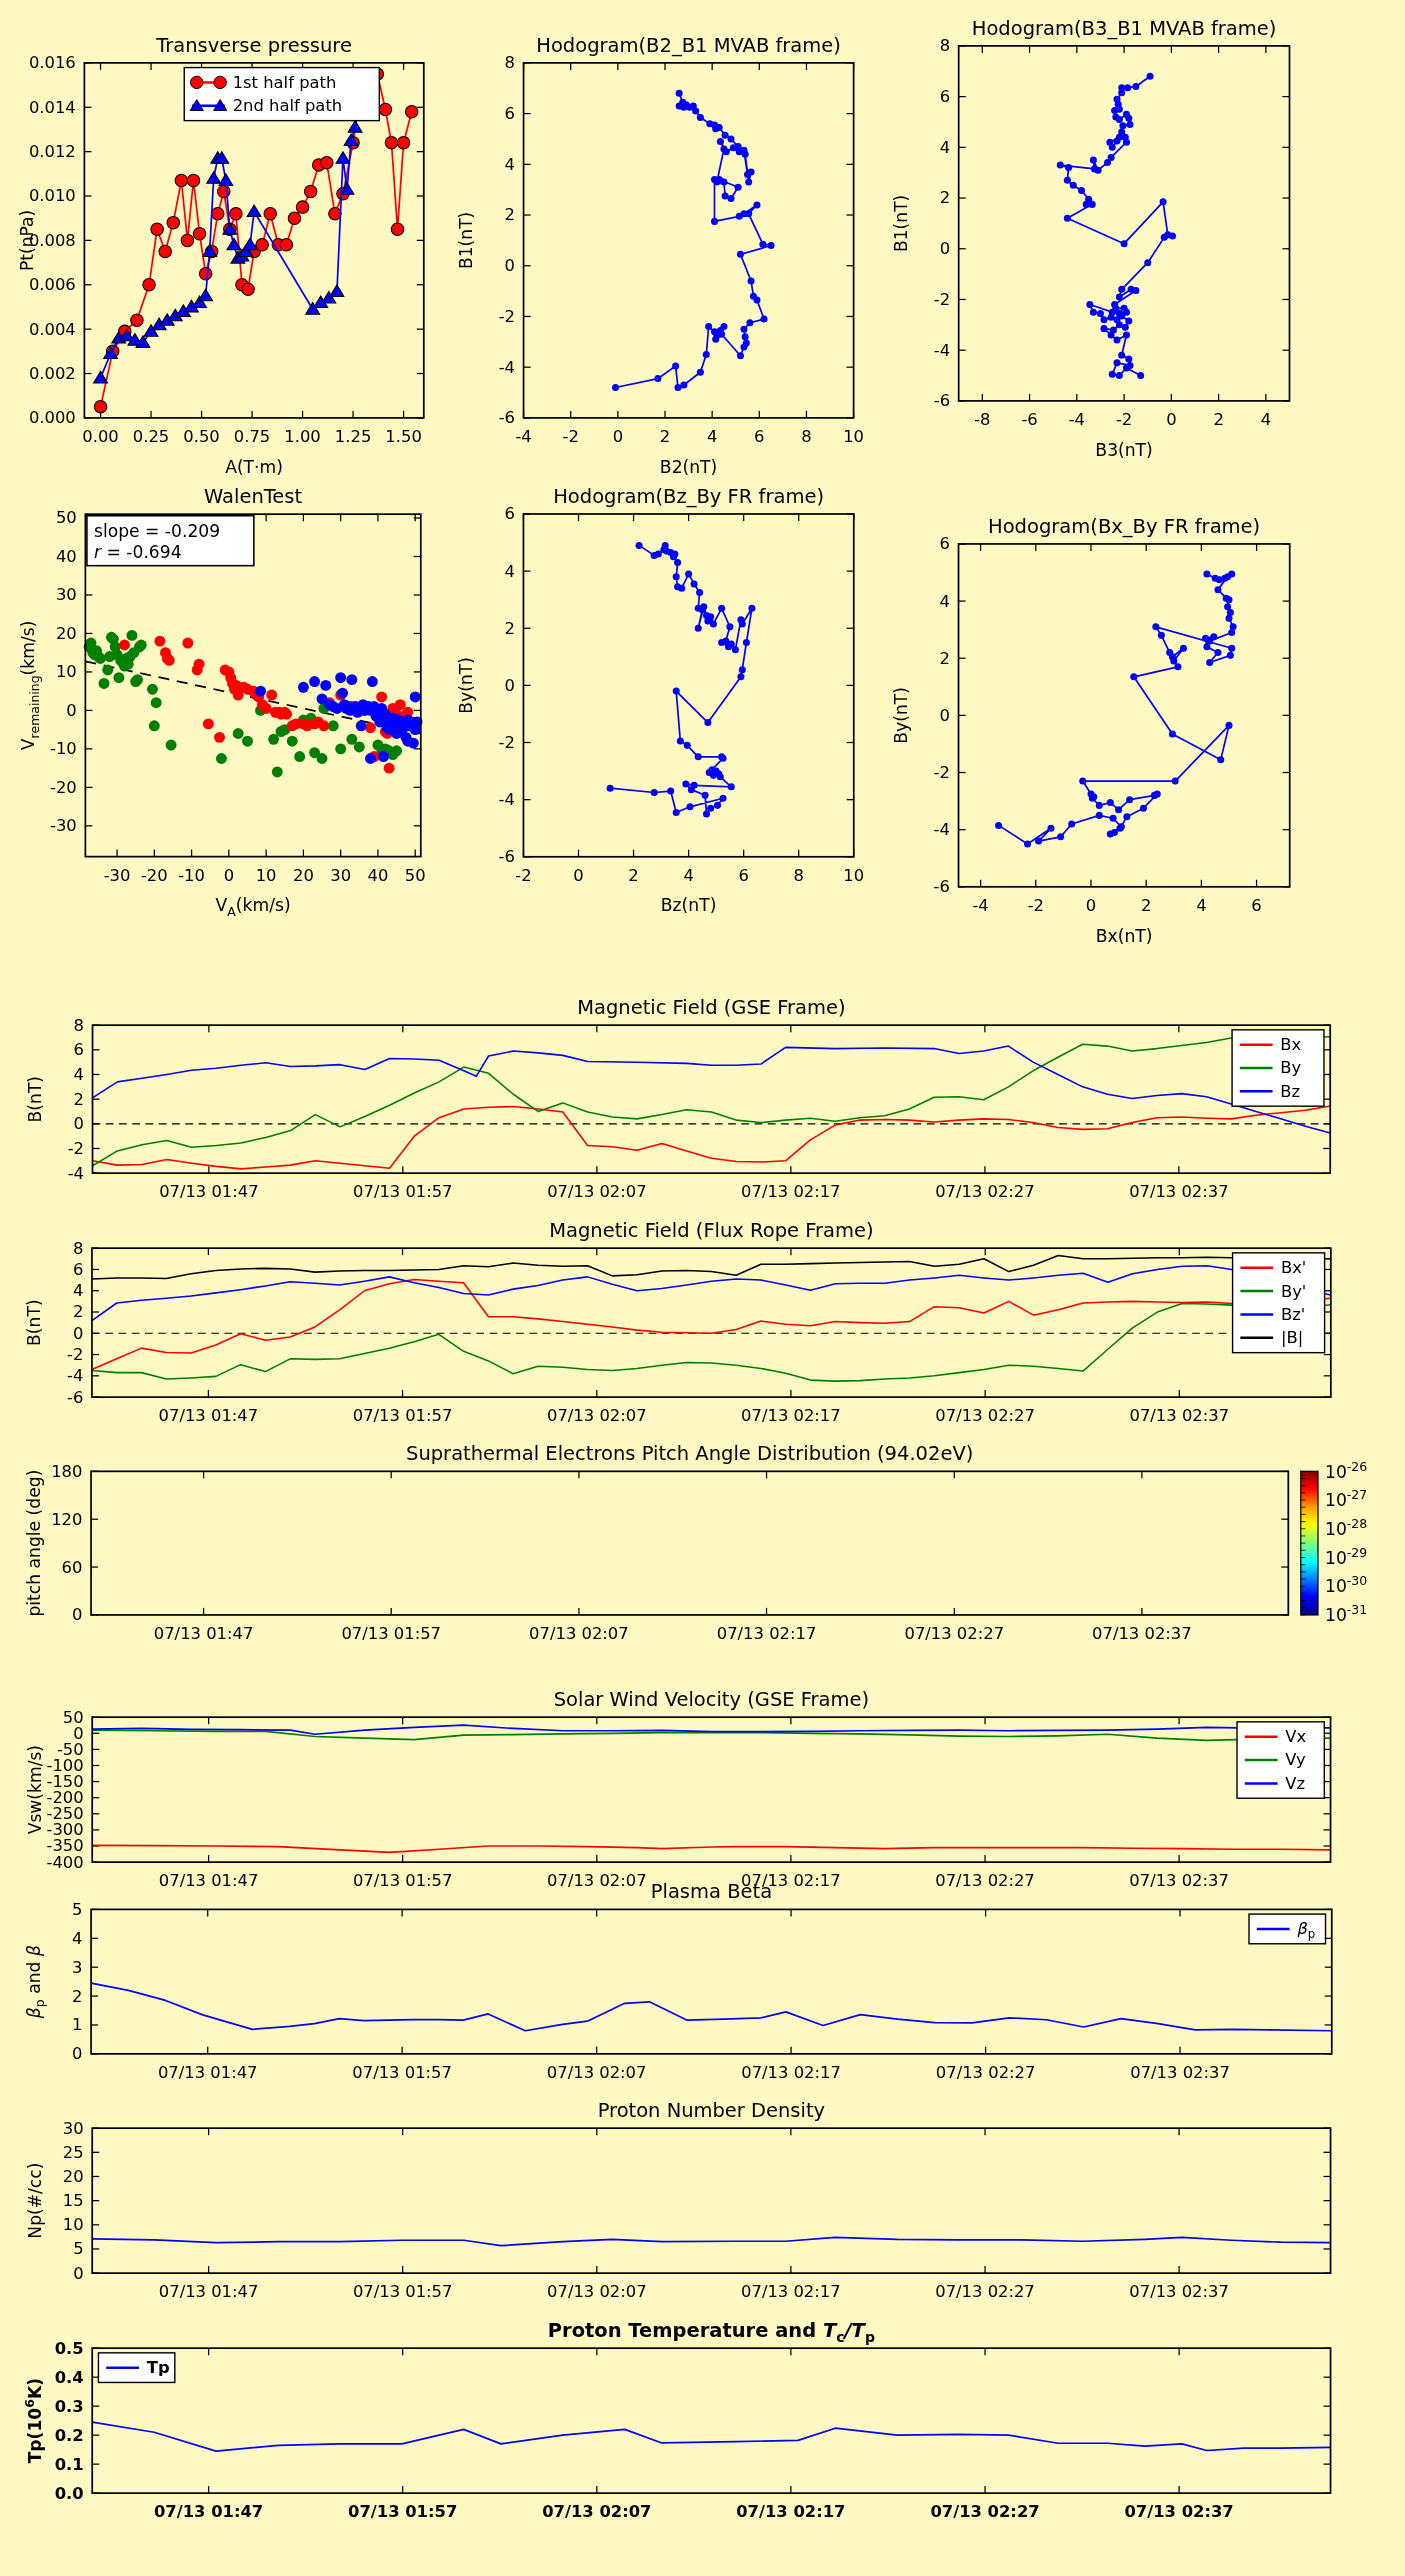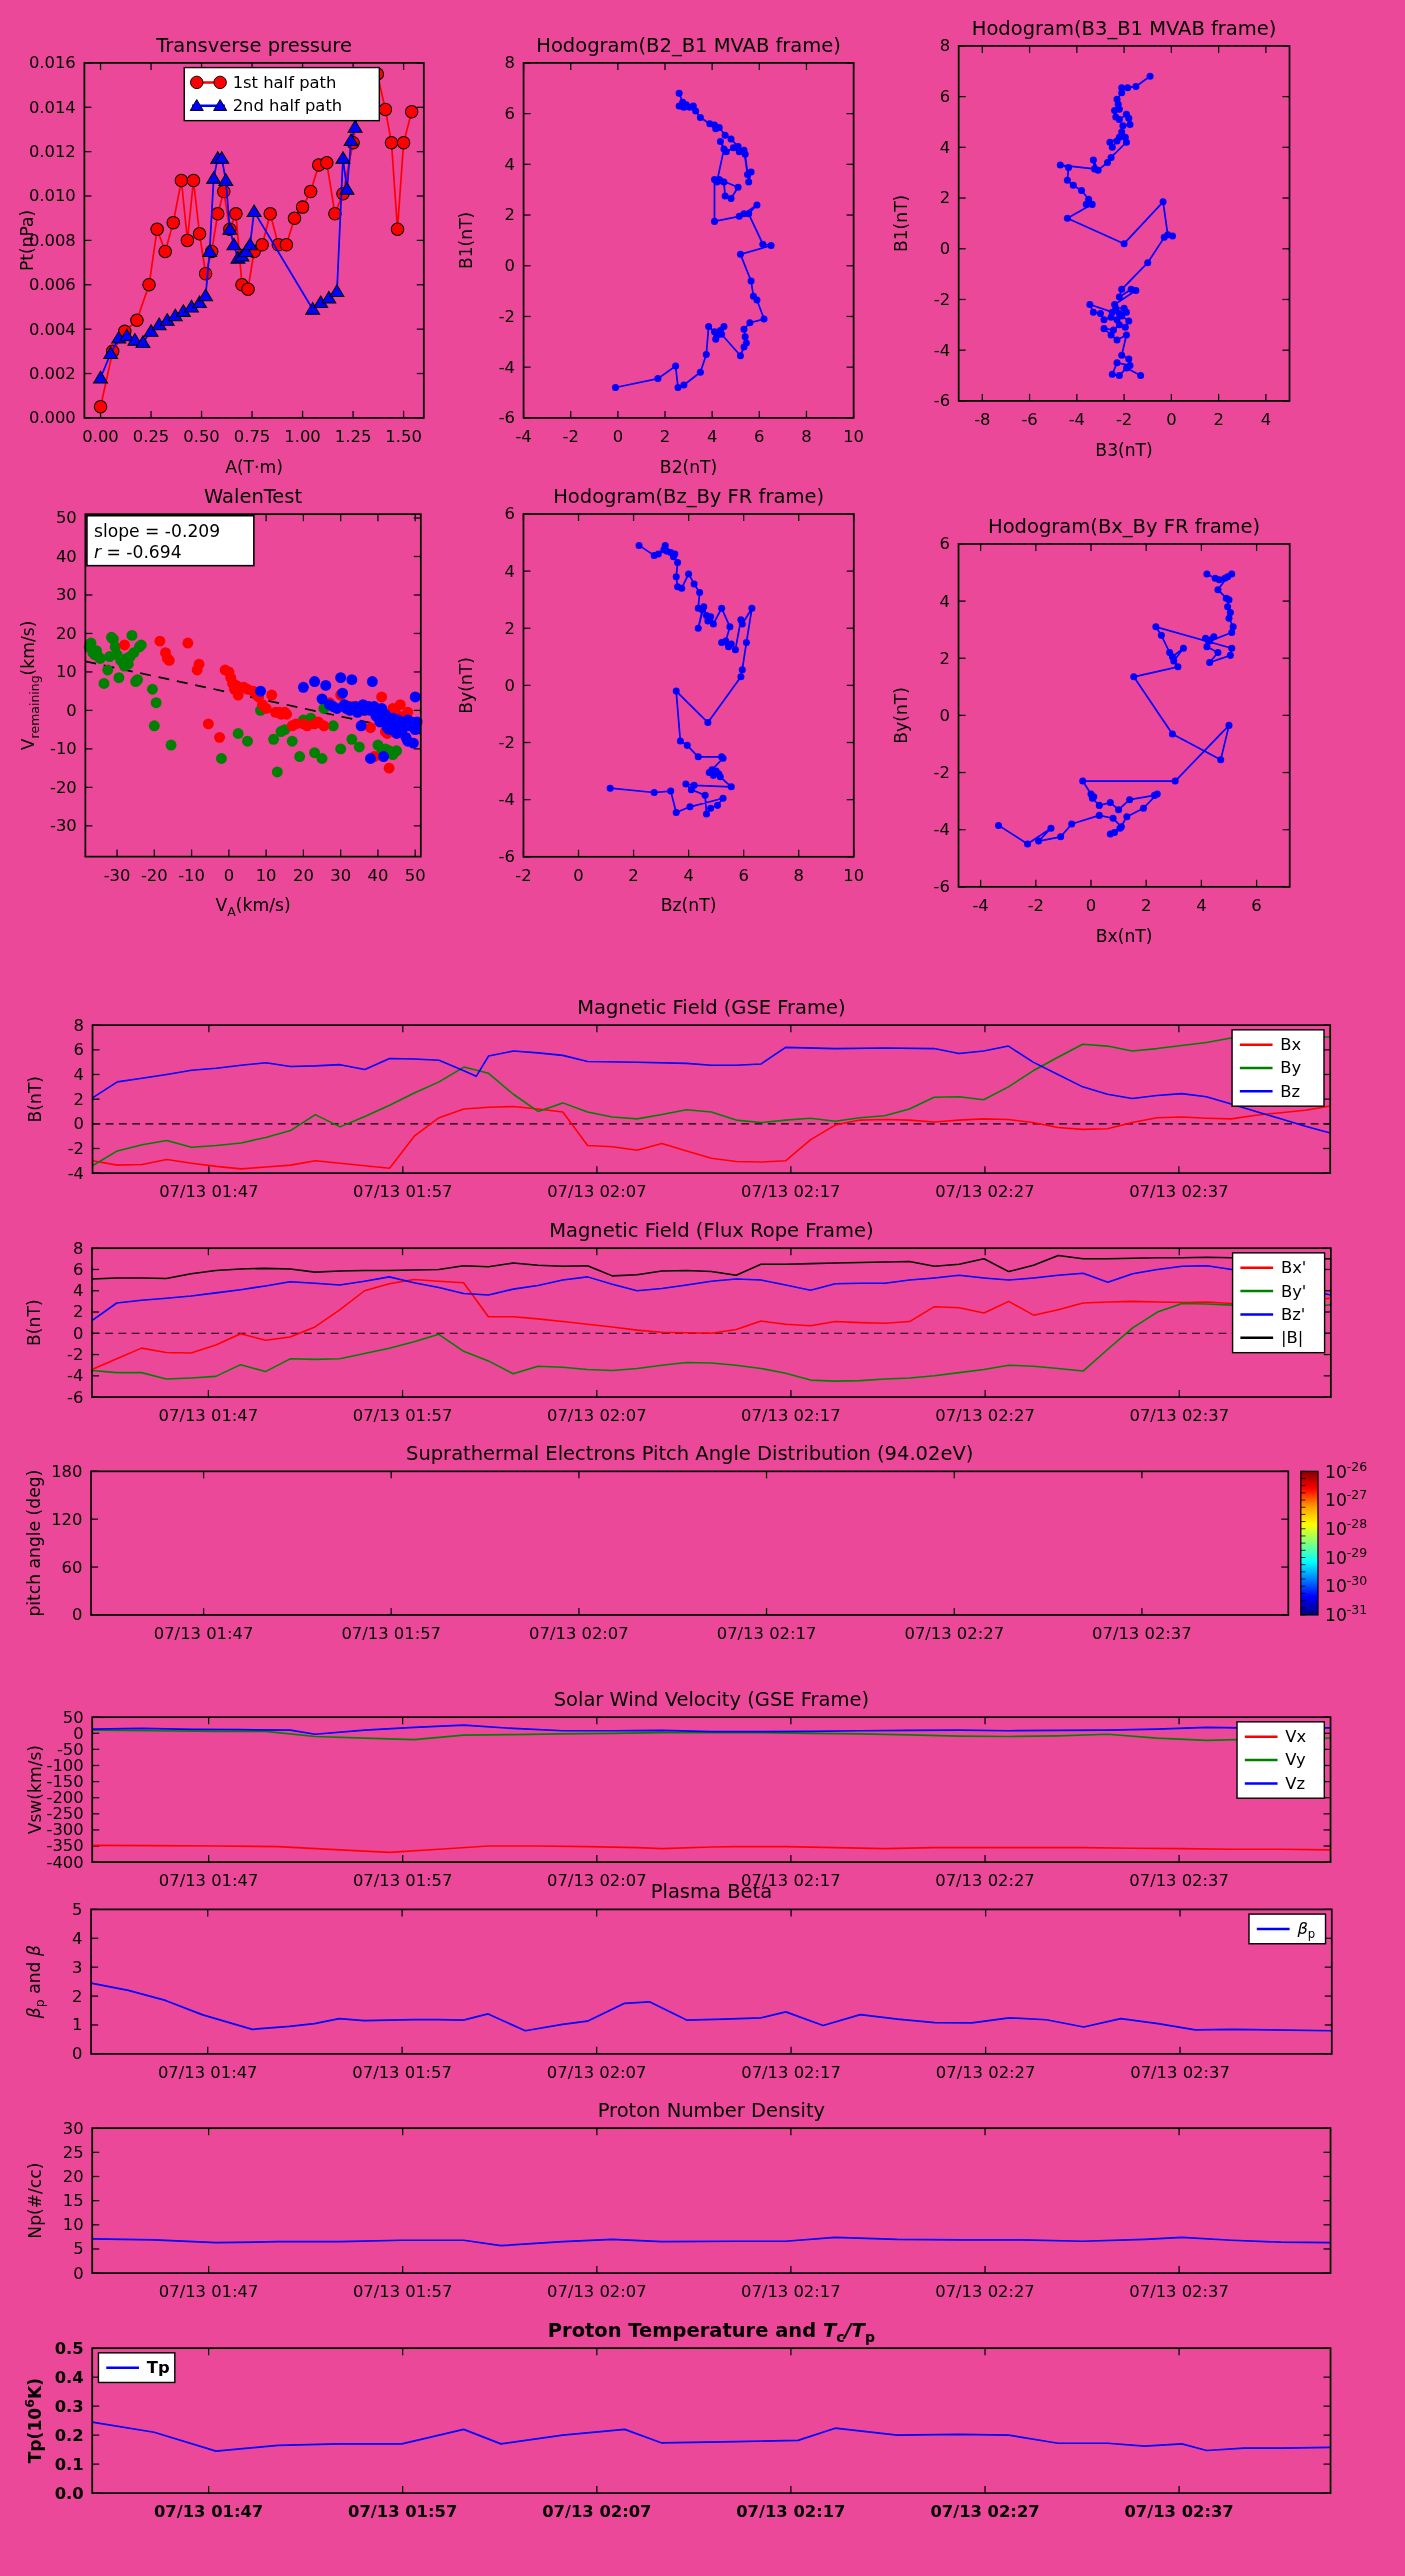--- a/index.html
+++ b/index.html
@@ -1,17 +1,17 @@
 <!DOCTYPE html>
 <html style="font-size:12.5px"><head>
 <meta charset="utf-8">
 <style>
   html,body{margin:0;padding:0;background:#ffffff;}
   body{width:1405px;height:2576px;overflow:hidden;font-family:"DejaVu Sans",sans-serif;}
-  .figure{position:relative;width:1405px;height:2576px;background:#ec4899;}
+  .figure{position:relative;width:1405px;height:2576px;background:#fef9c3;}
   .chart-mount{position:absolute;}
   .chart-mount svg{display:block;}
 </style>
 </head>
 <body>
 
 <div class="figure">
   <div class="chart-mount" style="left: -3.1px; top: 26.5px; width: 458px; height: 458px;">
       <svg width="458" height="458" viewBox="0 0 587 587">
         <text x="329.5" y="32" font-size="25" text-anchor="middle" fill="#000" font-family="&quot;DejaVu Sans&quot;, sans-serif"><tspan>Transverse pressure</tspan></text>

